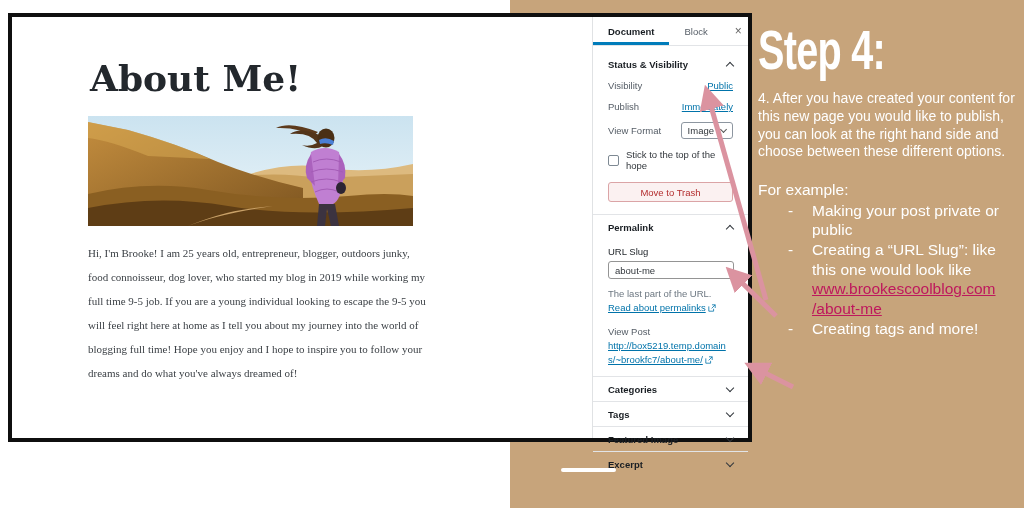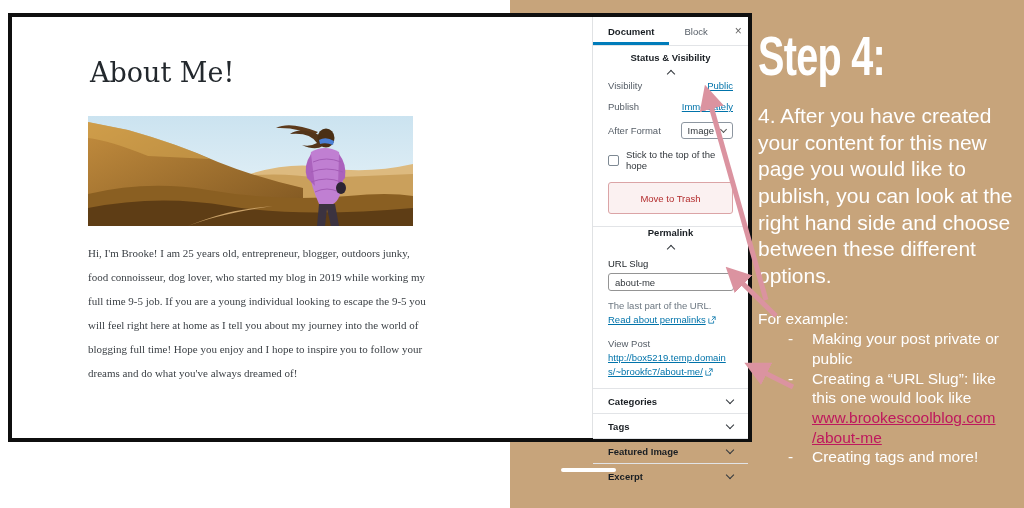--- a/index.html
+++ b/index.html
@@ -2,57 +2,57 @@
 <html><head>
 <meta charset="utf-8">
 <style>
   * { margin:0; padding:0; box-sizing:border-box; }
   html,body { width:1024px; height:508px; }
   body { position:relative; background:#ffffff; font-family:"Liberation Sans",sans-serif; overflow:hidden; }
 
   
   .tan-panel { position:absolute; left:510px; top:0; width:514px; height:508px; background:#c7a47b; }
 
-  .step-block { position:absolute; left:758px; top:24px; width:260px; color:#ffffff; }
+  .step-block { position:absolute; left:758px; top:18px; width:260px; color:#ffffff; }
   .step-title { font-size:55px; font-weight:bold; letter-spacing:-1px; transform:scaleX(.72); transform-origin:left top; white-space:nowrap; height:66px; }
-  .step-intro { margin-top:13px; font-size:21px; line-height:1.27; }
+  .step-intro { margin-top:6px; font-size:14px; line-height:1.27; }
   .step-example { margin-top:19px; font-size:15.5px; line-height:1.27; }
   .bullets { margin-top:1px; font-size:15.5px; line-height:1.27; }
   .bullet { display:flex; }
   .bullet .dash { width:24px; margin-left:30px; flex:none; }
   .bullet .txt { flex:1; }
   .wlink { text-decoration:underline; color:#be185d; }
 
   
   .window { position:absolute; left:8px; top:13px; width:744px; height:429px; border:4px solid #0f0f0f; background:#ffffff; }
 
-  .editor-title { position:absolute; left:78px; top:40px; font-family:"DejaVu Serif","Liberation Serif",serif; font-weight:normal; font-size:27px; color:#23282d; }
+  .editor-title { position:absolute; left:78px; top:40px; font-family:"DejaVu Serif","Liberation Serif",serif; font-weight:bold; font-size:36px; color:#23282d; }
   .hero { position:absolute; left:76px; top:99px; width:325px; height:110px; display:block; }
   .editor-body { position:absolute; left:76px; top:224px; width:340px; font-family:"Liberation Serif",serif; font-size:11px; line-height:24px; color:#3c4146; }
 
   
   .sidebar { position:absolute; left:580px; top:0; width:156px; height:421px; border-left:1px solid #e0e2e4; background:#fff; font-size:9.5px; color:#32373c; }
   .tabs { display:flex; align-items:stretch; height:29px; border-bottom:1px solid #e2e4e7; }
   .tab { display:flex; align-items:center; padding:0 15px; color:#555d66; cursor:pointer; }
   .tab.active { color:#191e23; font-weight:bold; box-shadow:inset 0 -3px 0 #007cba; }
   .tab-close { margin-left:auto; display:flex; align-items:center; padding:0 12px; color:#666; font-size:12px; }
 
-  .sec-header { display:flex; justify-content:space-between; align-items:center; height:25px; padding:0 15px; font-weight:bold; color:#191e23;flex-direction:column; }
+  .sec-header { display:flex; justify-content:space-between; align-items:center; height:25px; padding:0 15px; font-weight:bold; color:#191e23; }
   .divider { border-top:1px solid #e2e4e7; }
 
   .row { display:flex; justify-content:space-between; align-items:center; margin:3px 15px 10px; }
   .row .lbl { color:#555d66; }
   .bluelink { color:#0073aa; text-decoration:underline; cursor:pointer; }
 
   .select { display:flex; align-items:center; gap:7px; border:1px solid #8d96a0; border-radius:3px; padding:2px 6px; height:17px; color:#32373c; background:#fff; }
 
   .chk-row { display:flex; align-items:center; gap:7px; margin:2px 15px 11px; }
   .checkbox { width:11px; height:11px; border:1px solid #7e8993; border-radius:2px; background:#fff; flex:none; }
 
-  .trash-btn { margin:0 15px 12px; height:32px; display:flex; align-items:center; justify-content:center; border:1px solid #dba4a6; border-radius:3px; background:#fbf1f1; color:#b32d2e; cursor:pointer; }
+  .trash-btn { margin:0 15px 12px; height:20px; display:flex; align-items:center; justify-content:center; border:1px solid #dba4a6; border-radius:3px; background:#fbf1f1; color:#b32d2e; cursor:pointer; }
 
   .slug-label { margin:6px 15px 4px; color:#23282d; }
   .slug-input { display:block; margin:0 15px 8px; width:126px; height:18px; border:1px solid #949494; border-radius:3px; padding:0 6px; font-size:9.5px; color:#32373c; font-family:"Liberation Sans",sans-serif; }
   .help { margin:0 15px 9px; color:#6c7781; line-height:1.5; }
   .viewpost-label { margin:0 15px 2px; color:#555d66; }
   .viewpost-url { margin:0 15px 8px; line-height:1.5; word-break:break-all; }
 
   .collapsed-header { display:flex; justify-content:space-between; align-items:center; height:25px; padding:0 15px; font-weight:bold; color:#191e23; border-top:1px solid #e2e4e7; cursor:pointer; }
 
   .chev { display:inline-block; width:6px; height:6px; border-right:1.6px solid #32373c; border-bottom:1.6px solid #32373c; }
@@ -149,21 +149,21 @@
       <span class="lbl">Visibility</span>
       <span class="bluelink">Public</span>
     </div>
 
     <div class="row">
       <span class="lbl">Publish</span>
       <span class="bluelink">Immediately</span>
     </div>
 
     <div class="row">
-      <span class="lbl">After Format</span>
+      <span class="lbl">View Format</span>
       <span class="select">
         <span>Image</span>
         <span class="chev down small"></span>
       </span>
     </div>
 
     <div class="chk-row">
       <span class="checkbox"></span>
       <span>Stick to the top of the hope</span>
     </div>

